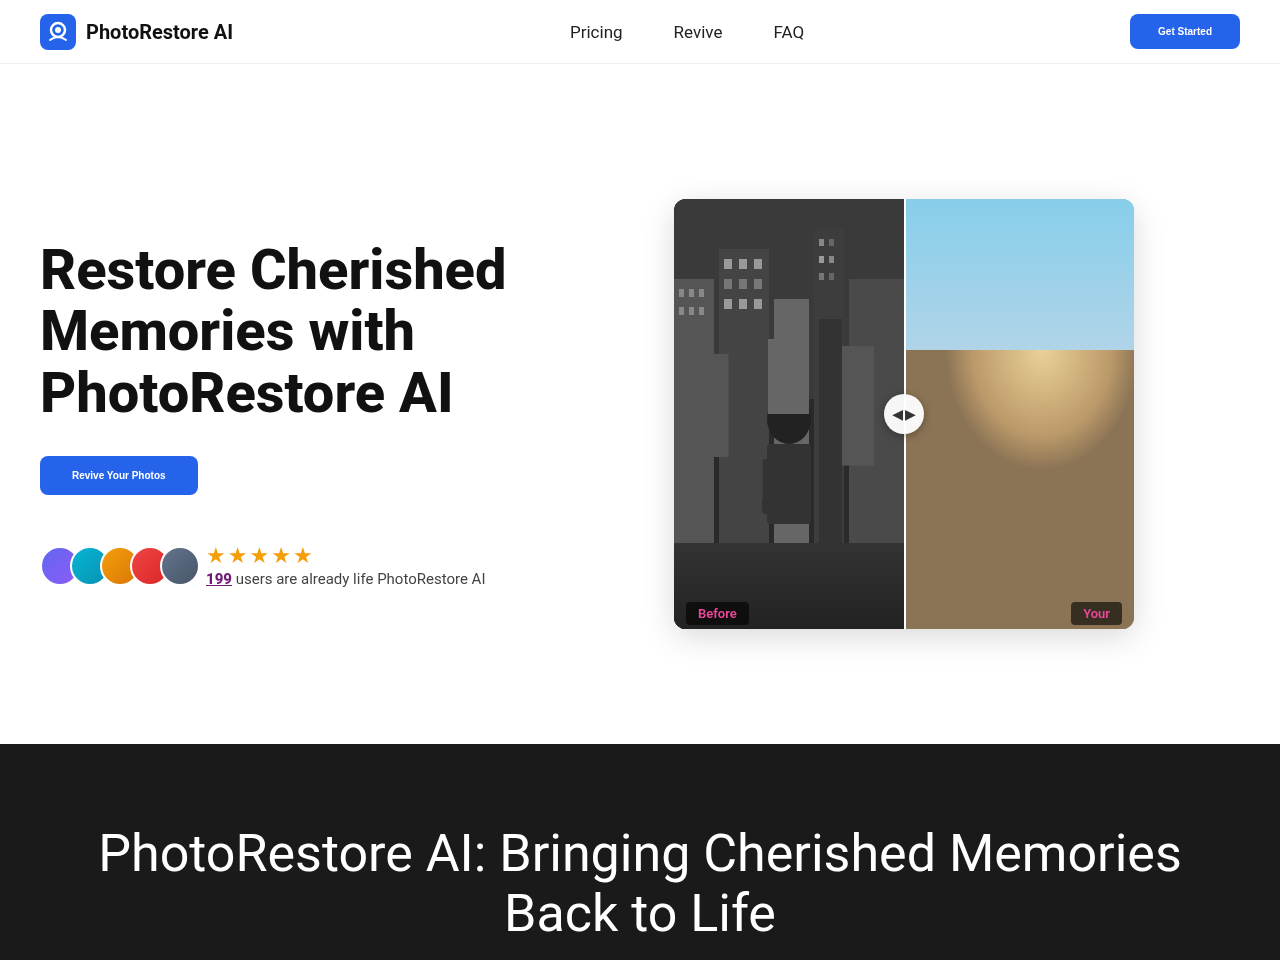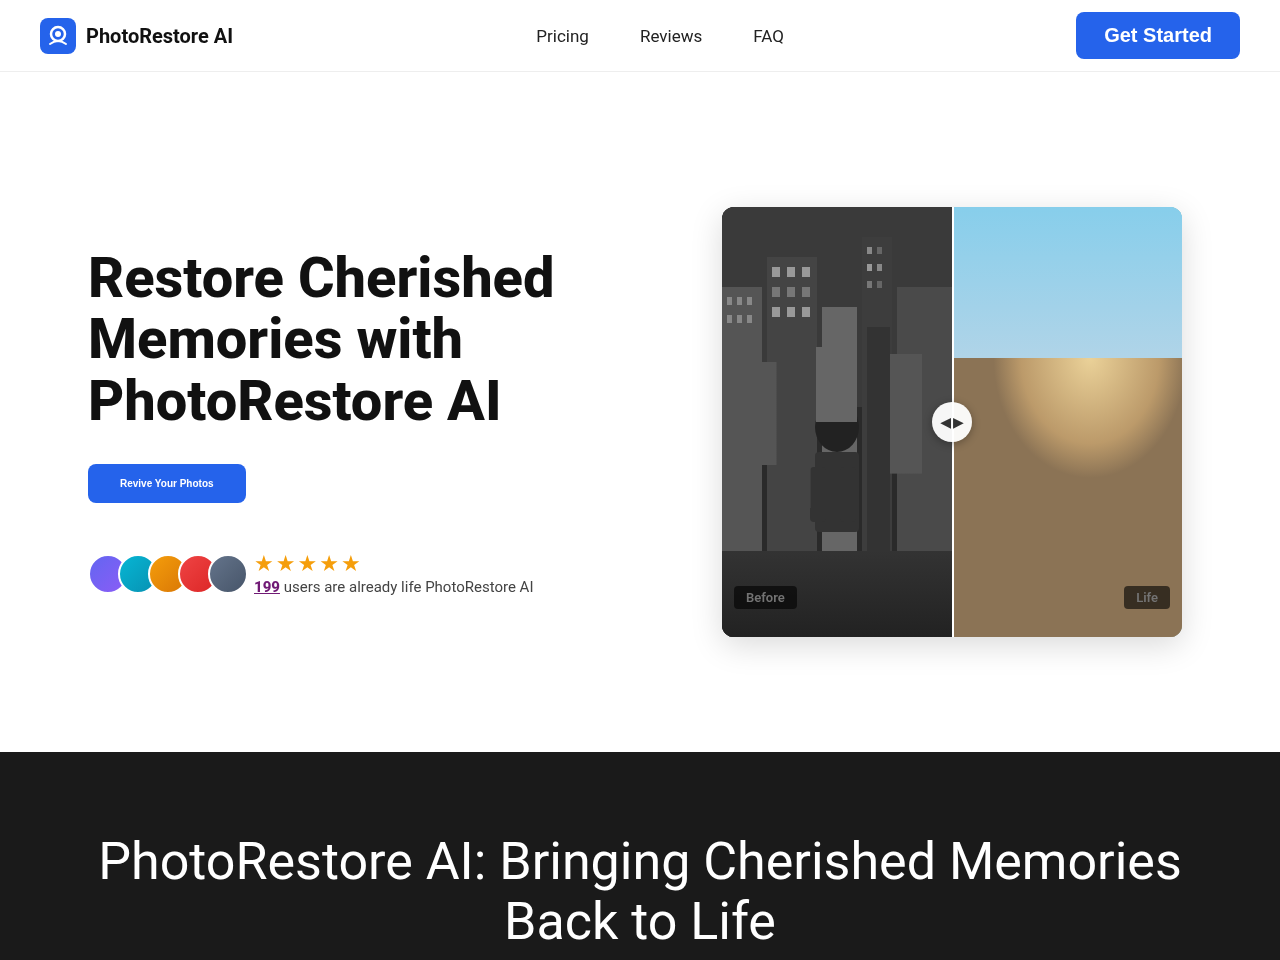--- a/index.html
+++ b/index.html
@@ -4,21 +4,21 @@
   <style>
     * { margin: 0; padding: 0; box-sizing: border-box; }
     body { font-family: -apple-system, BlinkMacSystemFont, 'Segoe UI', Roboto, sans-serif; background: #fff; overflow-x: hidden; }
 
     
     header {
       display: flex;
       align-items: center;
       justify-content: space-between;
       padding: 0 40px;
-      height: 72px;
+      height: 64px;
       border-bottom: 1px solid #eee;
       position: sticky;
       top: 0;
       background: #fff;
       z-index: 100;
     }
     .logo-area {
       display: flex;
       align-items: center;
       gap: 10px;
@@ -44,30 +44,30 @@
       text-decoration: none;
       cursor: pointer;
       margin-left: 11px;
     }
     .get-started-btn {
       background: #2563eb;
       color: #fff;
       border: none;
       padding: 12px 28px;
       border-radius: 8px;
-      font-size: 20px;
+      font-size: 10px;
       font-weight: 600;
       cursor: pointer;
     }
 
     
     .hero {
       display: flex;
       align-items: center;
-      justify-content: flex-end;
+      justify-content: flex-start;
       padding: 80px 40px 60px 40px;
       min-height: 680px;
       background: #fff;
     }
     .hero-left {
       flex: 0 0 48%;
       max-width: 48%;
     }
     .hero-title {
       font-size: 56px;
@@ -222,24 +222,24 @@
       position: absolute;
       top: 0; left: 0;
       width: 100%;
       height: 35%;
       background: linear-gradient(to bottom, #87CEEB, #b0d4e8);
     }
 
     
     .ba-label {
       position: absolute;
-      bottom: 28px;
+      bottom: 4px;
       padding: 4px 12px;
       background: rgba(0,0,0,0.6);
-      color: #737373;
+      color: #ec4899;
       font-size: 13px;
       font-weight: 600;
       border-radius: 4px;
       z-index: 10;
     }
     .ba-label-before {
       left: 12px;
     }
     .ba-label-after {
       right: 12px;
@@ -305,21 +305,21 @@
       <rect width="36" height="36" rx="8" fill="#2563eb"></rect>
       <circle cx="18" cy="16" r="7" stroke="white" stroke-width="2.5" fill="none"></circle>
       <circle cx="18" cy="16" r="3" fill="white"></circle>
       <path d="M10 26 Q18 20 26 26" stroke="white" stroke-width="2" fill="none" stroke-linecap="round"></path>
     </svg>
     <span class="logo-text">PhotoRestore AI</span>
   </div>
 
   <nav>
     <a class="nav-link" href="#">Pricing</a>
-    <a class="nav-link" href="#">Reviews</a>
+    <a class="nav-link" href="#">Revive</a>
     <a class="nav-link" href="#">FAQ</a>
   </nav>
 
   <button class="get-started-btn">Get Started</button>
 </header>
 
 <section class="hero">
 
   <div class="hero-left">
     <h1 class="hero-title">Restore Cherished Memories with PhotoRestore AI</h1>
@@ -421,21 +421,21 @@
 
           <ellipse cx="107" cy="200" rx="3" ry="3.5" fill="#5C4033"></ellipse>
           <ellipse cx="123" cy="200" rx="3" ry="3.5" fill="#5C4033"></ellipse>
           <path d="M109 212 Q115 217 121 212" stroke="#8B4513" stroke-width="1.5" fill="none"></path>
 
           <rect x="0" y="370" width="230" height="60" fill="#9B8B6A"></rect>
         </svg>
       </div>
 
       <div class="ba-label ba-label-before">Before</div>
-      <div class="ba-label ba-label-after">Life</div>
+      <div class="ba-label ba-label-after">Your</div>
 
       <div class="ba-divider"></div>
 
       <div class="ba-handle">
         <div class="ba-handle-arrows">
           <span>◀</span>
           <span>▶</span>
         </div>
       </div>
     </div>

